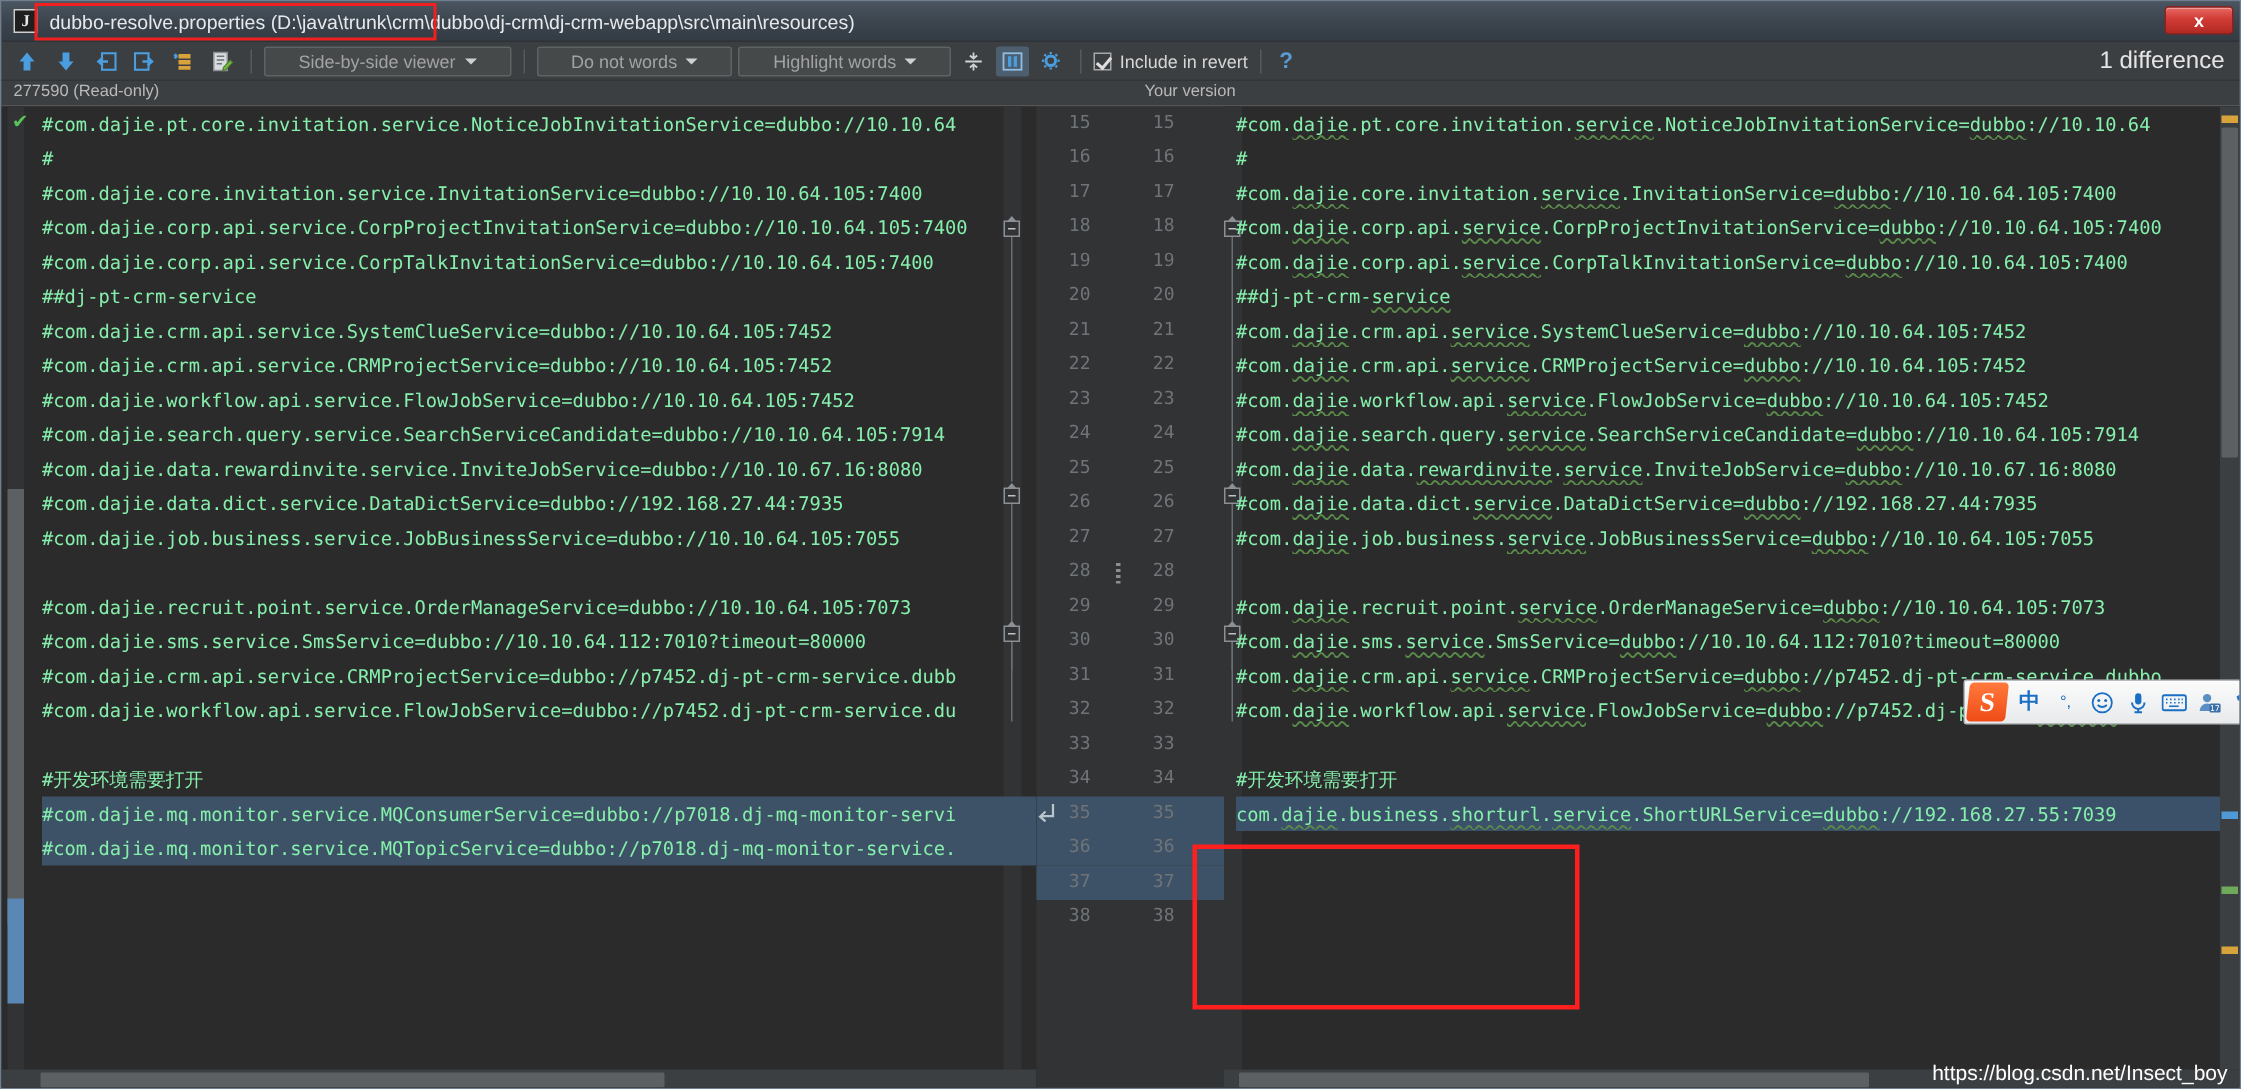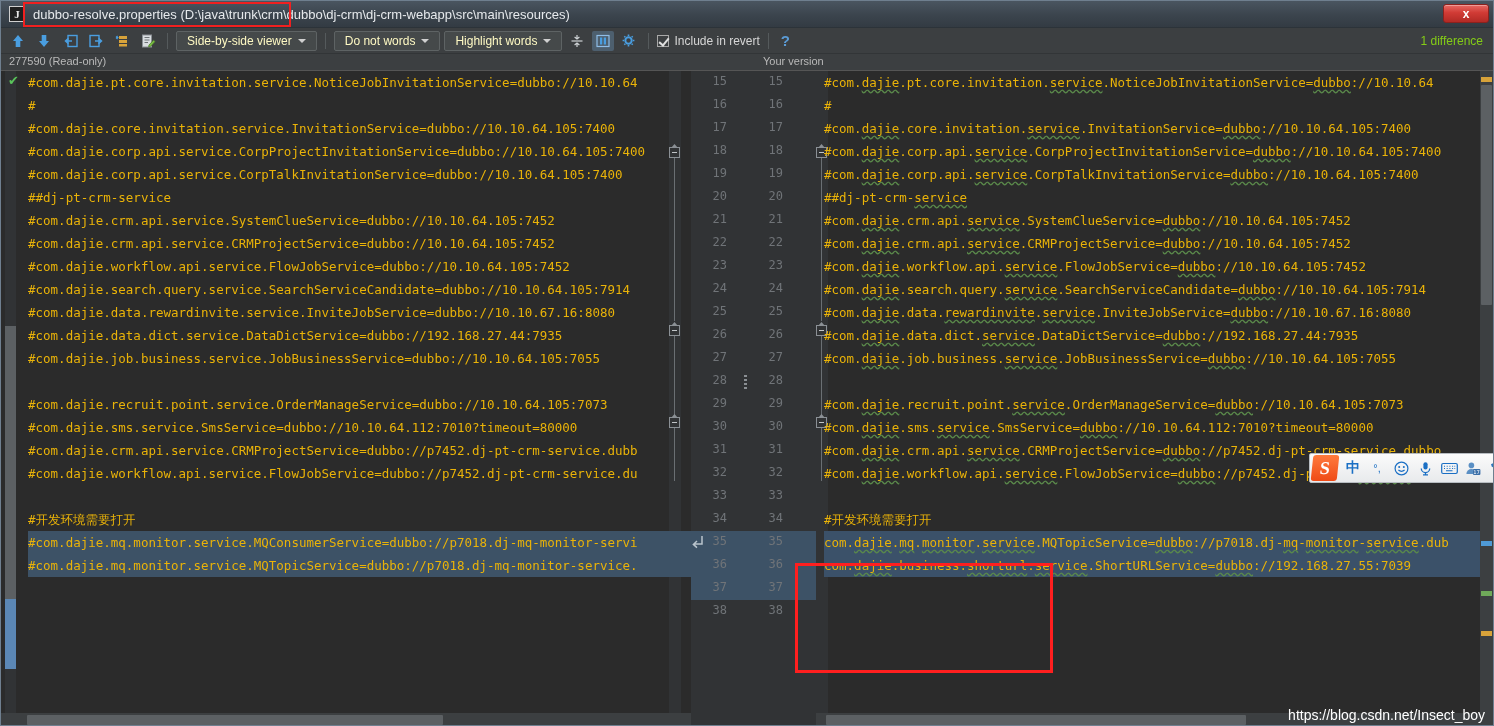--- a/index.html
+++ b/index.html
@@ -76,24 +76,24 @@
     width: 22px; height: 20px;
     display: flex; align-items: center; justify-content: center;
     cursor: pointer; border-radius: 2px;
   }
   .tsep { width: 1px; height: 16px; background: #555a5c; margin: 0 4px; }
   .combo {
     height: 20px;
     background: #45494a;
     border: 1px solid #5e6364;
     border-radius: 2px;
-    color: #fef9c3;
+    color: #a3a3a3;
     font-size: 12px;
     display: flex; align-items: center;
-    padding: 0 10px; gap: 6px;
+    padding: 0 22px; gap: 6px;
     cursor: pointer;
     white-space: nowrap;
   }
   .caret {
     width: 0; height: 0;
     border-left: 4px solid transparent;
     border-right: 4px solid transparent;
     border-top: 4px solid #d0d0d0;
   }
   .chk-wrap {
@@ -114,21 +114,21 @@
     border: solid #e0e0e0;
     border-width: 0 2px 2px 0;
     transform: rotate(40deg);
   }
   .help-q {
     color: #5b9bd5; font-size: 15px; font-weight: bold;
     cursor: pointer; padding: 0 4px;
   }
   .diffcount {
     position: absolute; right: 10px;
-    color: #84cc16; font-size: 12px;
+    color: #e5e5e5; font-size: 16px;
   }
 
   
   .headers {
     height: 16px;
     background: #3c3f41;
     position: relative;
     font-size: 11px;
     color: #b9b9b9;
   }
@@ -167,21 +167,21 @@
     font-size: 12.5px;
     line-height: 23px;
     white-space: nowrap;
     overflow: hidden;
   }
   .codearea.left  { padding-left: 27px; }
   .codearea.right { padding-left: 8px; }
 
   .cline {
     height: 23px;
-    color: #eab308;
+    color: #86efac;
     position: relative;
     padding-left: 0;
   }
   .cline.diffhl {
     background: #3d5266;
   }
   .pane-right .cline.diffhl { background: #3b5169; }
 
   
   .sq {
@@ -615,21 +615,20 @@
           <div class="cline">#com.<span class="sq">dajie</span>.data.<span class="sq">rewardinvite</span>.<span class="sq">service</span>.InviteJobService=<span class="sq">dubbo</span>://10.10.67.16:8080</div>
           <div class="cline">#com.<span class="sq">dajie</span>.data.dict.<span class="sq">service</span>.DataDictService=<span class="sq">dubbo</span>://192.168.27.44:7935</div>
           <div class="cline">#com.<span class="sq">dajie</span>.job.business.<span class="sq">service</span>.JobBusinessService=<span class="sq">dubbo</span>://10.10.64.105:7055</div>
           <div class="cline"></div>
           <div class="cline">#com.<span class="sq">dajie</span>.recruit.point.<span class="sq">service</span>.OrderManageService=<span class="sq">dubbo</span>://10.10.64.105:7073</div>
           <div class="cline">#com.<span class="sq">dajie</span>.sms.<span class="sq">service</span>.SmsService=<span class="sq">dubbo</span>://10.10.64.112:7010?timeout=80000</div>
           <div class="cline">#com.<span class="sq">dajie</span>.crm.api.<span class="sq">service</span>.CRMProjectService=<span class="sq">dubbo</span>://p7452.dj-pt-crm-<span class="sq">service</span>.<span class="sq">dubbo</span>.</div>
           <div class="cline">#com.<span class="sq">dajie</span>.workflow.api.<span class="sq">service</span>.FlowJobService=<span class="sq">dubbo</span>://p7452.dj-pt-crm-<span class="sq">service</span>.dub</div>
           <div class="cline"></div>
           <div class="cline">#开发环境需要打开</div>
-          <div class="cline diffhl">com.<span class="sq">dajie</span>.<span class="sq">mq</span>.<span class="sq">monitor</span>.<span class="sq">service</span>.MQTopicService=<span class="sq">dubbo</span>://p7018.dj-<span class="sq">mq</span>-<span class="sq">monitor</span>-<span class="sq">service</span>.dub</div>
           <div class="cline diffhl">com.<span class="sq">dajie</span>.business.<span class="sq">shorturl</span>.<span class="sq">service</span>.ShortURLService=<span class="sq">dubbo</span>://192.168.27.55:7039</div>
           <div class="cline"></div>
         </div>
 
       <div class="vscroll" style="right:0;">
         <div class="diffmark" style="top:6px;background:#d8a33a;"></div>
         <div class="vs-thumb" style="top:14px;height:220px;"></div>
         <div class="diffmark" style="top:470px;background:#4f9ad6;"></div>
         <div class="diffmark" style="top:520px;background:#6fa95a;"></div>
         <div class="diffmark" style="top:560px;background:#d8a33a;"></div>

